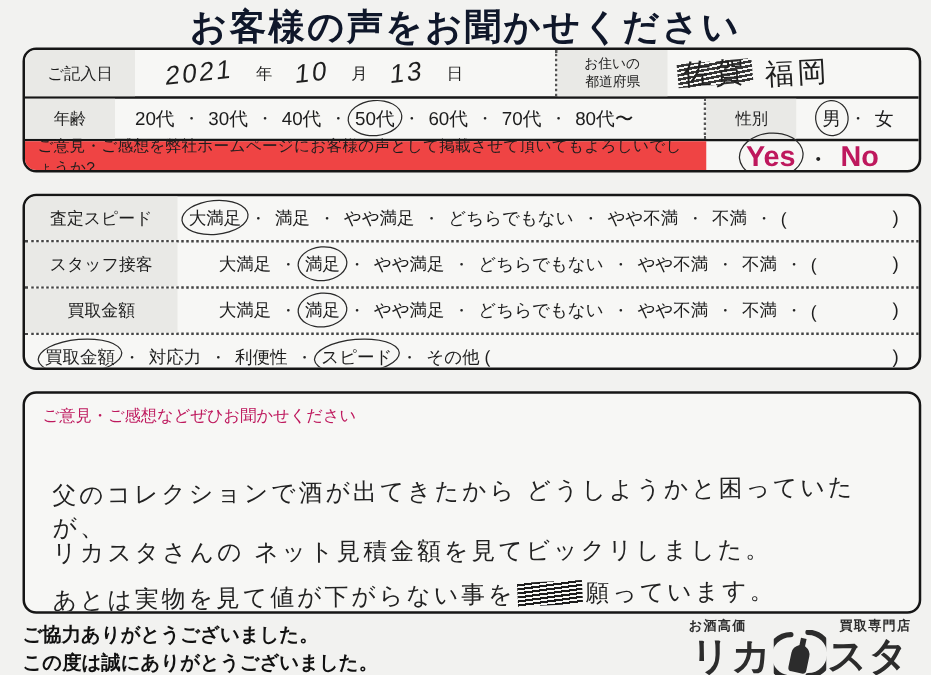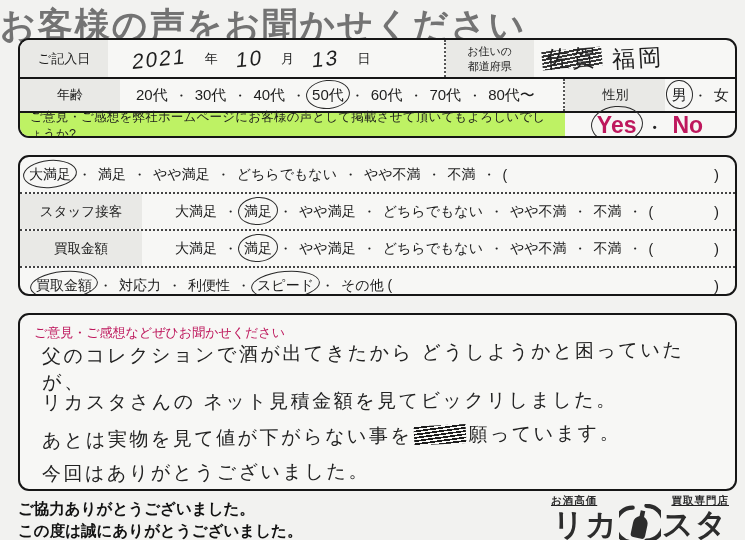--- a/index.html
+++ b/index.html
@@ -8,21 +8,21 @@
     background:#f2f2f0;
     font-family:"Liberation Sans","DejaVu Sans",sans-serif;
     color:#1d1d1d;
     overflow:hidden;
   }
   #page{position:relative;width:745px;height:540px;}
 
   
   .title{
     position:absolute;top:2px;left:0;width:100%;
-    text-align:left;font-size:35px;font-weight:700;letter-spacing:2px;color:#737373;
+    text-align:center;font-size:29px;font-weight:700;letter-spacing:2px;color:#0f172a;
   }
 
   
   .box{
     position:absolute;left:18px;width:719px;
     border:2.5px solid #161616;border-radius:11px;
     background:#f7f7f5;box-sizing:border-box;overflow:hidden;
   }
   #box-top{top:38px;height:100px;}
   #box-ratings{top:155px;height:141px;}
@@ -34,22 +34,22 @@
   .cell-label{
     background:#e9e9e6;display:flex;align-items:center;justify-content:center;
     font-size:13px;color:#1d1d1d;flex:0 0 auto;text-align:center;
   }
   .vdiv{border-left:2px dotted #555;flex:0 0 0;align-self:stretch;}
 
   
   .row-date{height:37px;}
   .row-age{height:34px;}
   .row-consent{height:27px;}
-  .row-date .cell-label{width:88px;}
-  .row-age  .cell-label{width:100px;}
+  .row-date .cell-label{width:88px;text-align:right;}
+  .row-age  .cell-label{width:72px;}
 
   .date-area{flex:1 1 auto;display:flex;align-items:center;padding:0 10px;}
   .unit{font-size:13px;margin:0 4px;}
   .hw{color:#1f1f1f;letter-spacing:2px;}
   .hw-num{font-size:21px;display:inline-block;transform:rotate(-6deg) skewX(-10deg);margin:0 14px;}
   .pref-label{width:64px;font-size:11px;line-height:1.3;}
   .pref-area{flex:1 1 auto;display:flex;align-items:center;padding:0 12px;gap:14px;}
   .hw-pref{font-size:23px;display:inline-block;transform:rotate(-3deg);letter-spacing:3px;}
 
   .scribbled{position:relative;}
@@ -59,21 +59,21 @@
     opacity:.9;transform:rotate(-2deg);
   }
 
   .age-opts{flex:1 1 auto;display:flex;align-items:center;padding:0 16px;font-size:15px;}
   .gender-label{width:66px;}
   .gender-opts{flex:1 1 auto;display:flex;align-items:center;justify-content:center;font-size:15px;}
 
   .sep::before{content:"・";margin:0 7px;font-size:13px;color:#222;}
 
   .row-consent .consent-q{
-    background:#bef264;flex:1 1 auto;display:flex;align-items:center;
+    background:#ef4444;flex:1 1 auto;display:flex;align-items:center;
     padding:0 10px;font-size:12.5px;letter-spacing:0.2px;
   }
   .yesno{flex:0 0 170px;display:flex;align-items:center;justify-content:center;
     font-size:23px;font-weight:700;color:#be185d;}
   .yesno .sep::before{font-size:16px;margin:0 10px;}
 
   
   .circ{position:relative;display:inline-block;}
   .circ::after{
     content:"";position:absolute;left:-6px;right:-6px;top:-6px;bottom:-4px;
@@ -85,41 +85,41 @@
   .r-row{height:35px;display:flex;align-items:stretch;}
   .r-row + .r-row{border-top:2px dotted #444;gap:24px;}
   .r-row .cell-label{width:122px;font-size:13.5px;}
   .r-opts{flex:1 1 auto;display:flex;align-items:center;padding:0 6px 0 9px;font-size:14px;}
   .paren-close{margin-left:auto;margin-right:10px;font-size:15px;}
   .decider .cell-label{width:278px;font-size:13.5px;}
   .decider .r-opts{padding-left:16px;}
 
   
   .c-header{font-size:13px;padding:9px 14px 2px 14px;color:#be185d;}
-  .c-lines{padding:4px 10px 0 22px;}
+  .c-lines{padding:4px 10px 0 22px;margin-top:40px;}
   .c-line{font-size:19px;letter-spacing:2.5px;color:#222;height:35px;display:flex;align-items:center;}
   .c-line:nth-child(1){transform:rotate(-0.6deg);}
   .c-line:nth-child(2){transform:rotate(-0.3deg);}
   .c-line:nth-child(3){transform:rotate(-0.8deg);}
   .c-line:nth-child(4){transform:rotate(-0.5deg);}
   .scribble-block{
     display:inline-block;width:52px;height:19px;margin:0 2px;vertical-align:middle;
     background:repeating-linear-gradient(-5deg,transparent 0 1.5px,#1b1b1b 1.5px 3.2px);
     transform:rotate(-2deg);
   }
 
   
   .footer-thanks{
     position:absolute;left:18px;top:498px;
     font-size:15.5px;font-weight:700;line-height:1.42;color:#111;
   }
   .logo{
     position:absolute;right:12px;top:494px;width:186px;
   }
-  .logo-tags{display:flex;justify-content:space-between;padding:0 4px;margin-bottom:-4px;text-decoration:underline;}
+  .logo-tags{display:flex;justify-content:space-between;padding:0 4px;margin-bottom:-4px;}
   .logo-tag{font-size:10.5px;font-weight:700;color:#2e2e2e;letter-spacing:1px;}
   .logo-name{display:flex;align-items:center;justify-content:center;
     font-size:31px;font-weight:900;color:#2c2c2c;letter-spacing:1px;}
   .logo-mark{width:42px;height:42px;margin:0 1px;flex:0 0 auto;}
 </style>
 </head>
 <body>
 
 <div id="page">
 
@@ -182,20 +182,21 @@
         <span class="circ">Yes</span>
         <span class="sep"></span>
         <span>No</span>
       </div>
     </div>
   </div>
 
   <div class="box" id="box-ratings">
 
     <div class="r-row">
+      <div class="cell-label">査定スピード</div>
       <div class="r-opts">
         <span class="circ">大満足</span>
         <span class="sep"></span>
         <span>満足</span>
         <span class="sep"></span>
         <span>やや満足</span>
         <span class="sep"></span>
         <span>どちらでもない</span>
         <span class="sep"></span>
         <span>やや不満</span>

